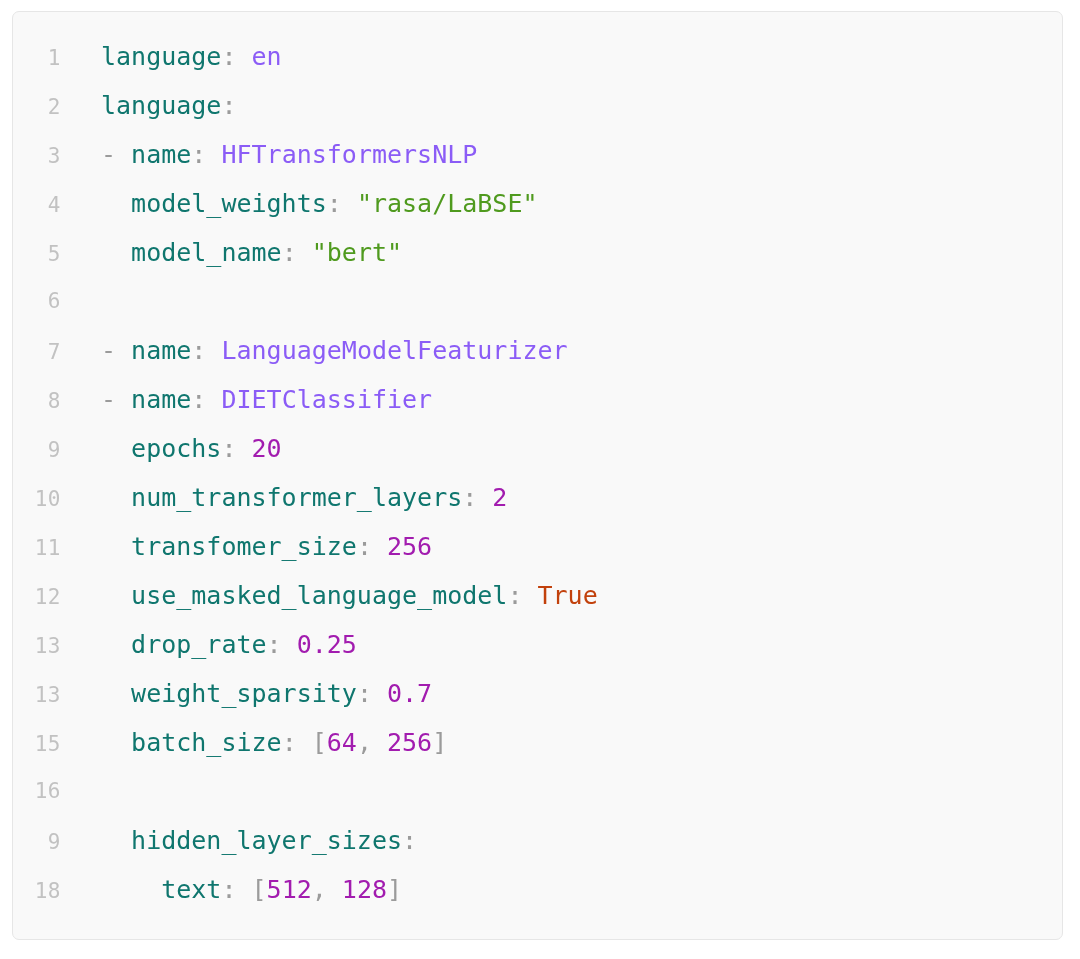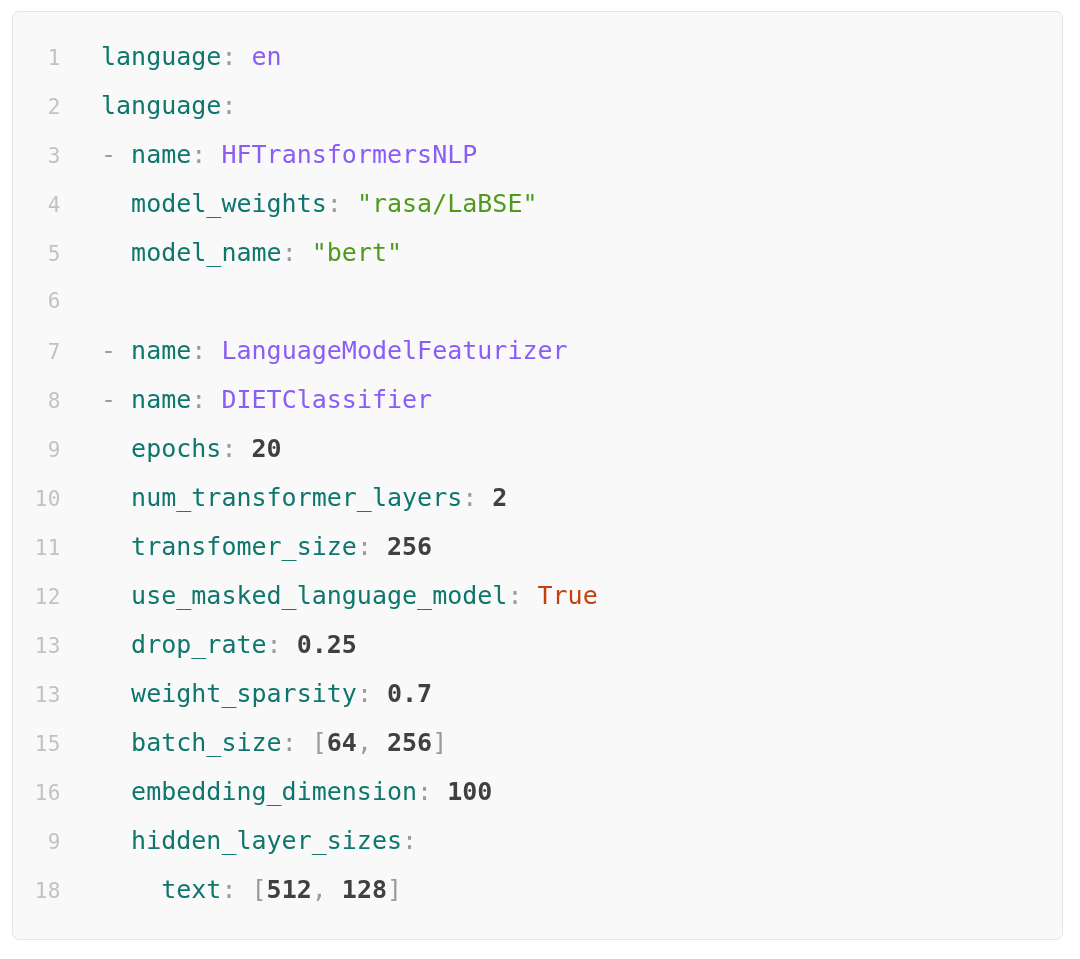--- a/index.html
+++ b/index.html
@@ -64,21 +64,21 @@
     font-family: "DejaVu Sans Mono", "Liberation Mono", monospace;
     white-space: pre;
   }
 
   
   .tok-key      { color: #0f766e; }
   .tok-plain    { color: #8b5cf6; }
   .tok-punct    { color: #9b9b9b; }
   .tok-dash     { color: #9b9b9b; }
   .tok-string   { color: #4f9a1e; }
-  .tok-number   { color: #404040; font-weight: bold; }
+  .tok-number   { color: #a21caf; }
   .tok-bool     { color: #c2410c; }
   .tok-bracket  { color: #9b9b9b; }
 </style>
 </head>
 <body>
 
 <div id="code-card">
   <div id="code-lines">
       <div class="code-line"><span class="line-number">1</span><span class="line-content"><span class="tok-key">language</span><span class="tok-punct">:</span><span class="tok-plain"> en</span></span></div>
       <div class="code-line"><span class="line-number">2</span><span class="line-content"><span class="tok-key">language</span><span class="tok-punct">:</span></span></div>
@@ -88,17 +88,17 @@
       <div class="code-line"><span class="line-number">6</span></div>
       <div class="code-line"><span class="line-number">7</span><span class="line-content"><span class="tok-dash">-</span><span class="tok-key"> name</span><span class="tok-punct">:</span><span class="tok-plain"> LanguageModelFeaturizer</span></span></div>
       <div class="code-line"><span class="line-number">8</span><span class="line-content"><span class="tok-dash">-</span><span class="tok-key"> name</span><span class="tok-punct">:</span><span class="tok-plain"> DIETClassifier</span></span></div>
       <div class="code-line"><span class="line-number">9</span><span class="line-content"><span class="tok-key">  epochs</span><span class="tok-punct">:</span><span class="tok-number"> 20</span></span></div>
       <div class="code-line"><span class="line-number">10</span><span class="line-content"><span class="tok-key">  num_transformer_layers</span><span class="tok-punct">:</span><span class="tok-number"> 2</span></span></div>
       <div class="code-line"><span class="line-number">11</span><span class="line-content"><span class="tok-key">  transfomer_size</span><span class="tok-punct">:</span><span class="tok-number"> 256</span></span></div>
       <div class="code-line"><span class="line-number">12</span><span class="line-content"><span class="tok-key">  use_masked_language_model</span><span class="tok-punct">:</span><span class="tok-bool"> True</span></span></div>
       <div class="code-line"><span class="line-number">13</span><span class="line-content"><span class="tok-key">  drop_rate</span><span class="tok-punct">:</span><span class="tok-number"> 0.25</span></span></div>
       <div class="code-line"><span class="line-number">13</span><span class="line-content"><span class="tok-key">  weight_sparsity</span><span class="tok-punct">:</span><span class="tok-number"> 0.7</span></span></div>
       <div class="code-line"><span class="line-number">15</span><span class="line-content"><span class="tok-key">  batch_size</span><span class="tok-punct">:</span><span class="tok-bracket"> [</span><span class="tok-number">64</span><span class="tok-bracket">, </span><span class="tok-number">256</span><span class="tok-bracket">]</span></span></div>
-      <div class="code-line"><span class="line-number">16</span><span class="line-content"><span class="tok-key">  embedding_dimension</span><span class="tok-punct">:</span><span class="tok-number"> 100</span></span></div>
+      <div class="code-line"><span class="line-number">16</span></div>
       <div class="code-line"><span class="line-number">9</span><span class="line-content"><span class="tok-key">  hidden_layer_sizes</span><span class="tok-punct">:</span></span></div>
       <div class="code-line"><span class="line-number">18</span><span class="line-content"><span class="tok-key">    text</span><span class="tok-punct">:</span><span class="tok-bracket"> [</span><span class="tok-number">512</span><span class="tok-bracket">, </span><span class="tok-number">128</span><span class="tok-bracket">]</span></span></div>
     </div>
 </div>
 
 </body></html>

